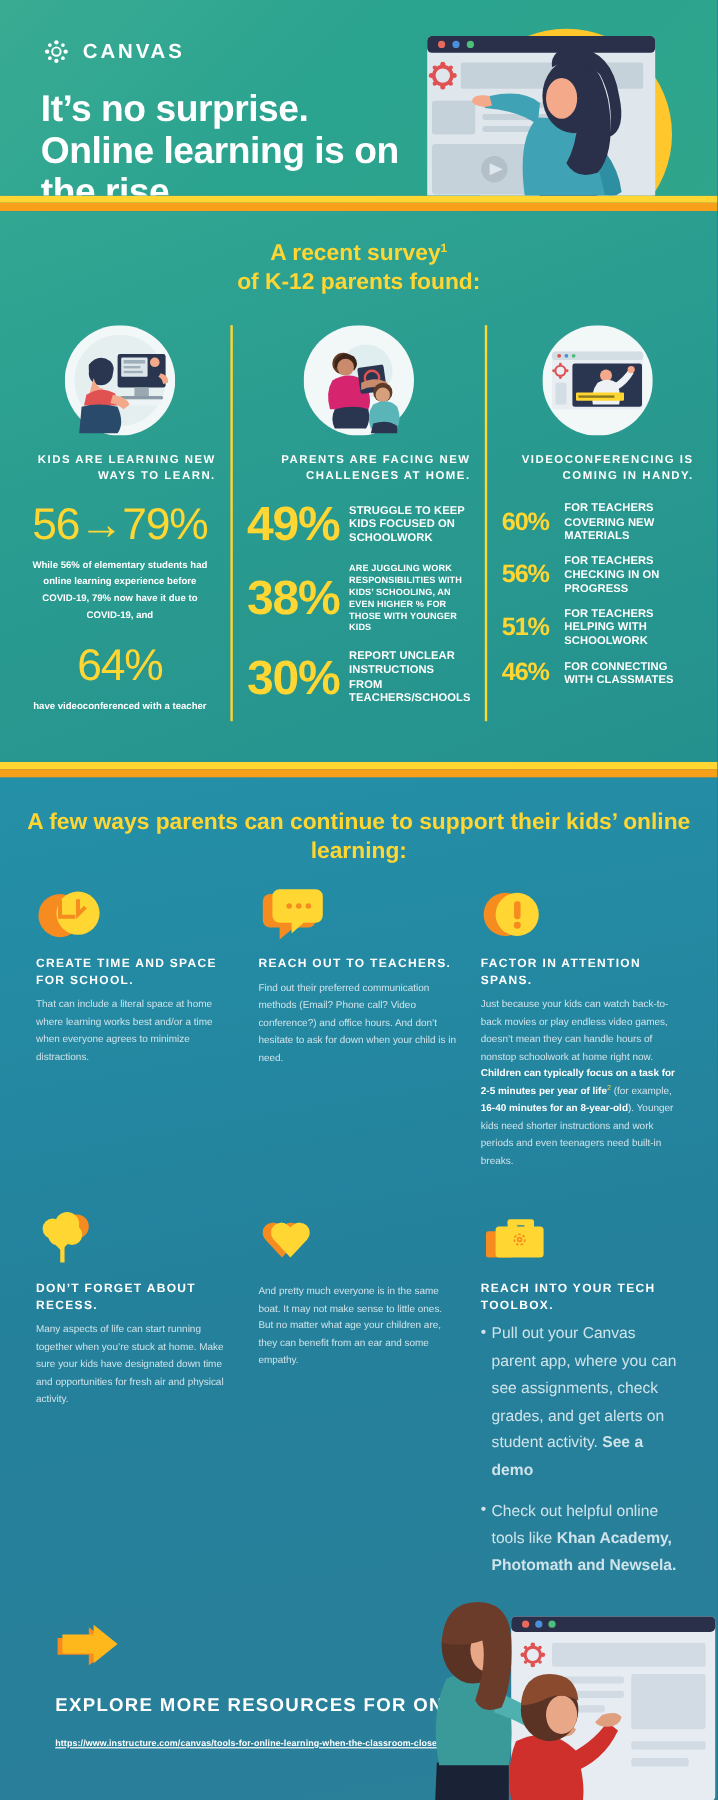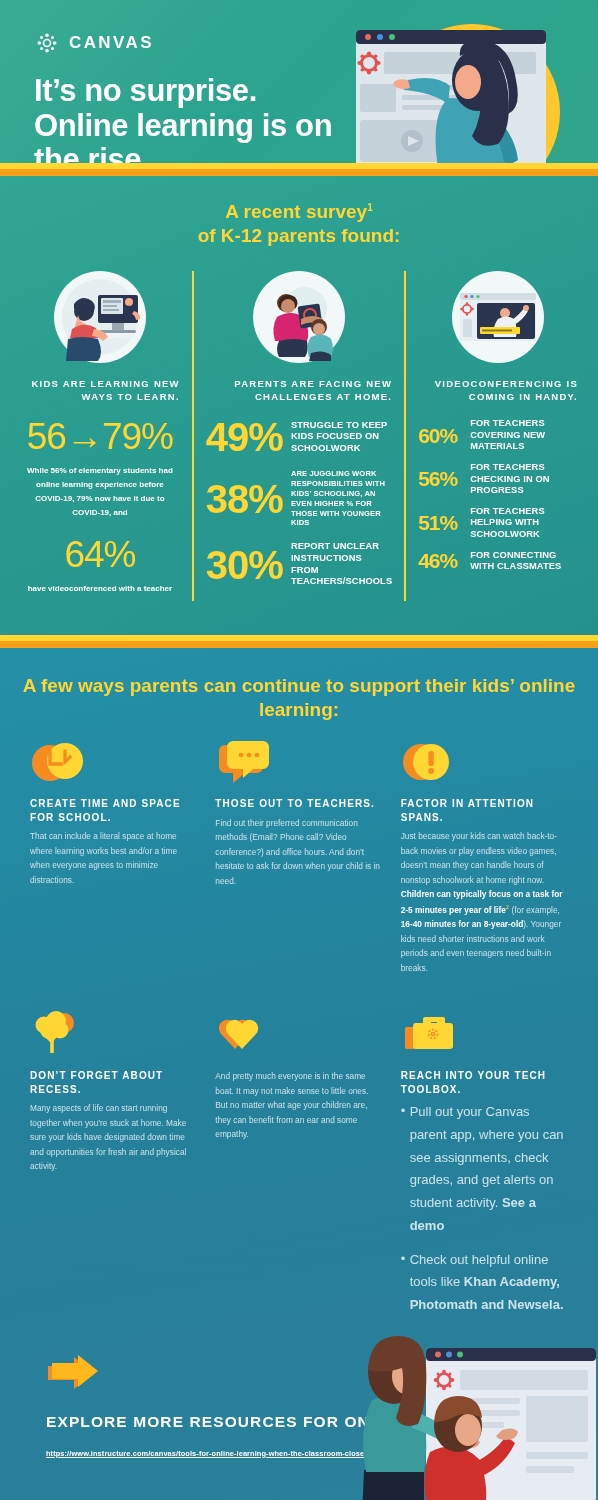--- a/index.html
+++ b/index.html
@@ -449,21 +449,21 @@
       <div class="tip">
         <div class="tip-icon">
           <svg width="58" height="46" viewBox="0 0 58 46">
             <path d="M10 6 h32 a6 6 0 0 1 6 6 v16 a6 6 0 0 1 -6 6 h-12 l-12 10 v-10 h-8 a6 6 0 0 1 -6 -6 v-16 a6 6 0 0 1 6 -6 z" fill="#f68b1f"></path>
             <path d="M18 2 h30 a6 6 0 0 1 6 6 v16 a6 6 0 0 1 -6 6 h-10 l-10 9 v-9 h-10 a6 6 0 0 1 -6 -6 v-16 a6 6 0 0 1 6 -6 z" fill="#ffd632"></path>
             <circle cx="26" cy="16" r="2.3" fill="#f68b1f"></circle>
               <circle cx="34" cy="16" r="2.3" fill="#f68b1f"></circle>
               <circle cx="42" cy="16" r="2.3" fill="#f68b1f"></circle>
           </svg>
         </div>
-        <div class="tip-title">THOSE OUT TO TEACHERS.</div>
+        <div class="tip-title">REACH OUT TO TEACHERS.</div>
         <div class="tip-body">Find out their preferred communication methods (Email? Phone call? Video conference?) and office hours. And don’t hesitate to ask for down when your child is in need.</div>
       </div>
 
       <div class="tip">
         <div class="tip-icon">
           <svg width="58" height="46" viewBox="0 0 58 46">
             <circle cx="20" cy="23" r="18" fill="#f68b1f"></circle>
             <circle cx="30" cy="23" r="18" fill="#ffd632"></circle>
             <rect x="27.4" y="12" width="5.4" height="15" rx="2.6" fill="#f68b1f"></rect>
             <circle cx="30.1" cy="32" r="2.9" fill="#f68b1f"></circle>

